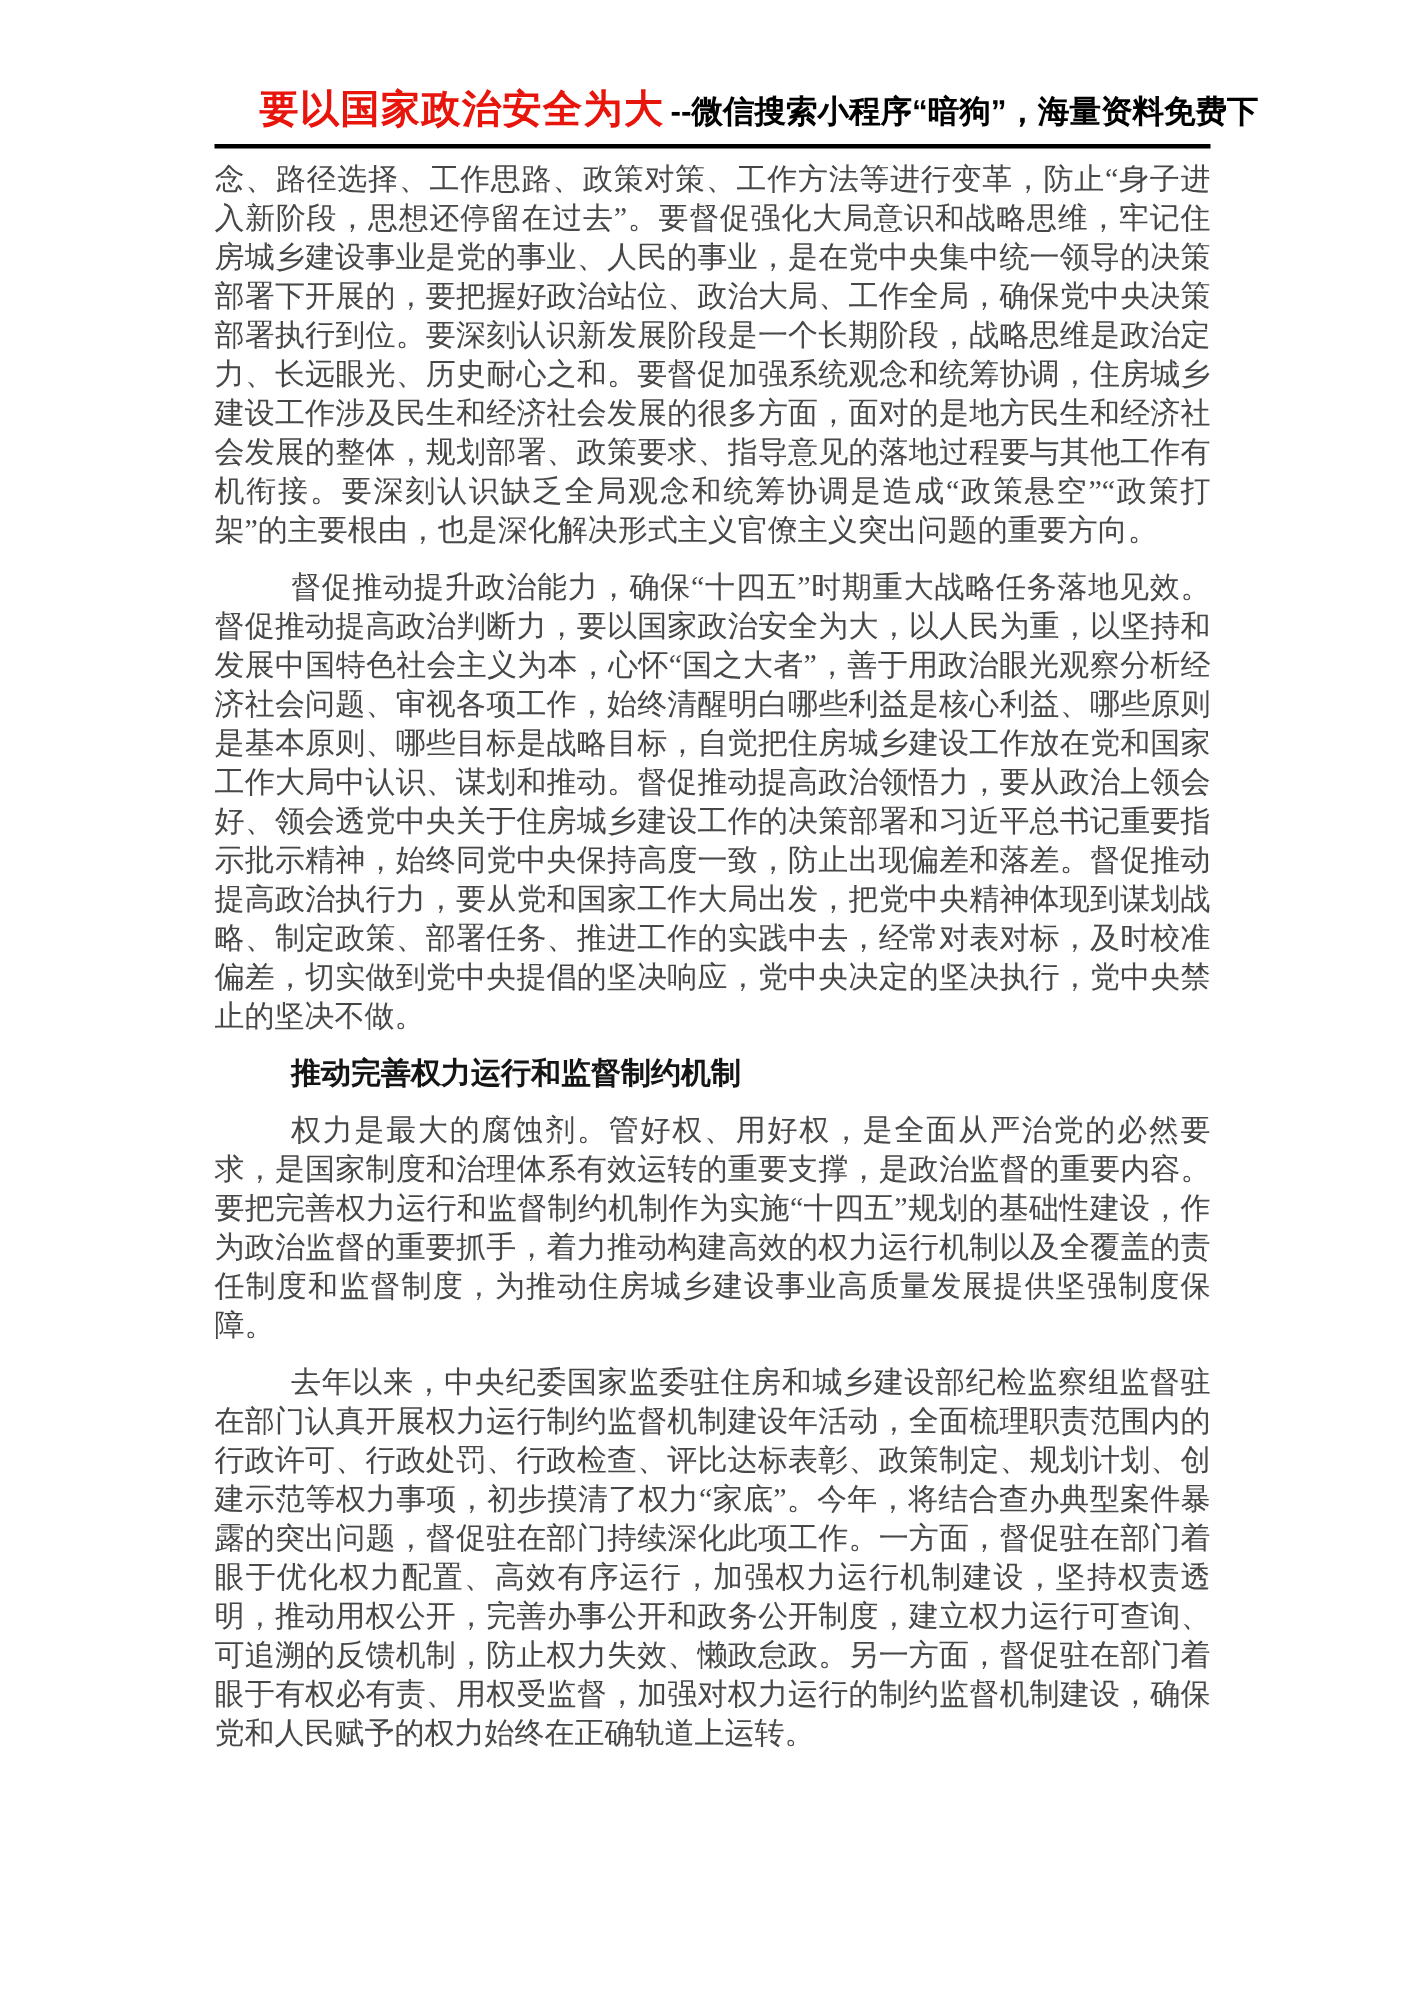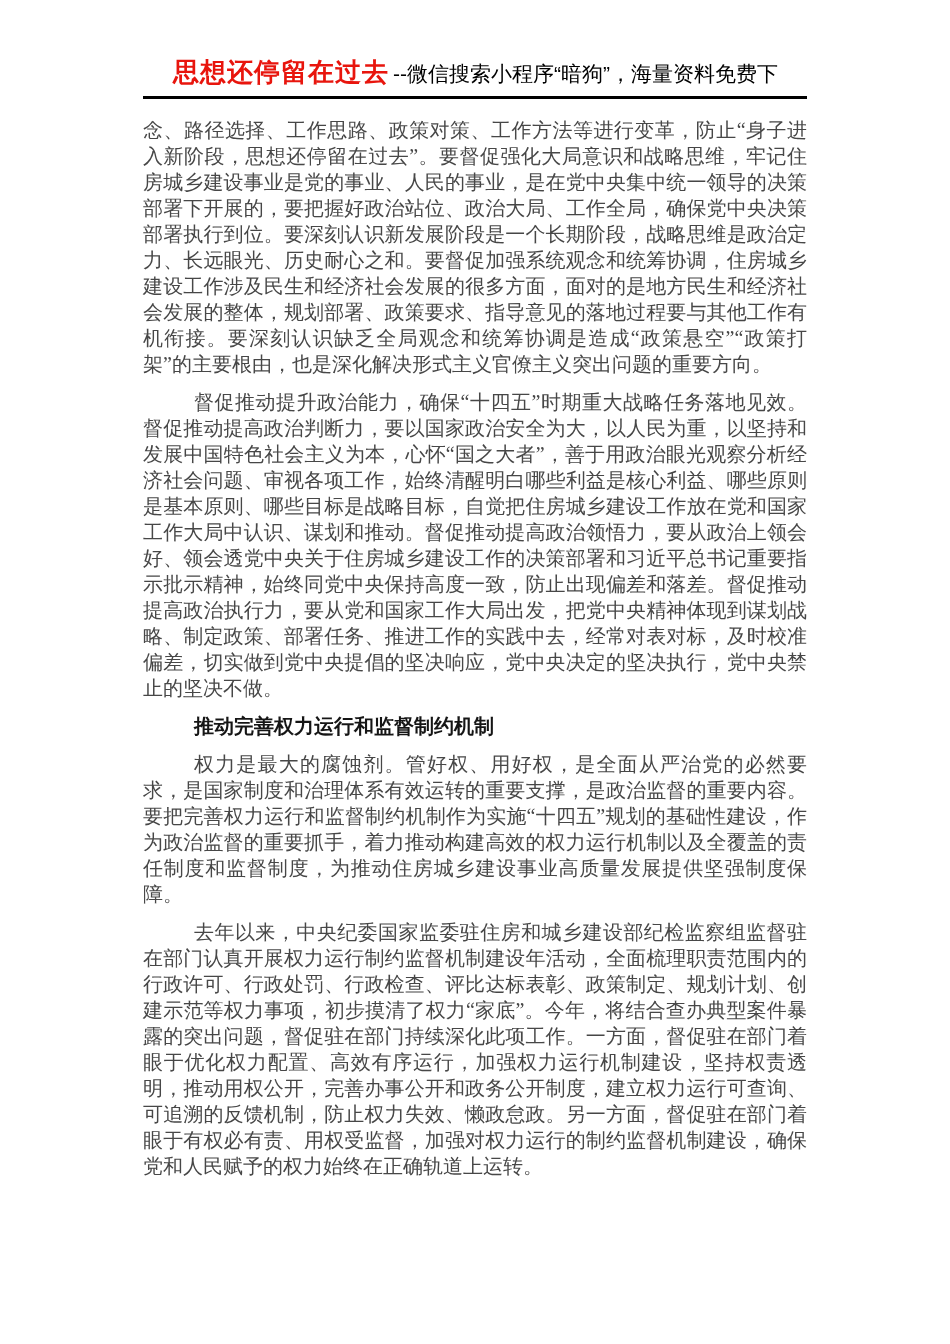--- a/index.html
+++ b/index.html
@@ -33,36 +33,35 @@
     font-family: "Liberation Sans", "DejaVu Sans", sans-serif;
     font-weight: bold;
     font-size: 26px;
     line-height: 1.15;
     color: #e8150d;
     margin-left: 30px;
     letter-spacing: 1px;
   }
   .tagline {
     font-family: "Liberation Sans", "DejaVu Sans", sans-serif;
-    font-weight: normal;
+    font-weight: bold;
     font-size: 21px;
     line-height: 1.15;
     color: #000000;
     margin-left: 4px;
     text-align: right;
   }
   
   .article {
     padding-top: 8px;
     color: #474747;
     font-size: 20px;
     line-height: 26px;
     text-align: justify;
     text-justify: inter-ideograph;
-    margin-top: 10px;
   }
   .article p {
     margin: 0 0 12px 0;
   }
   .para-indent {
     text-indent: 2.55em;
   }
   .para-continuation {
     text-indent: 0;
   }
@@ -72,21 +71,21 @@
     color: #151515;
     text-indent: 2.55em;
   }
 </style>
 </head>
 <body>
 
 <div class="page">
 
   <div class="doc-header">
-    <span class="brand">思想还停留在过去</span>
+    <span class="brand">要以国家政治安全为大</span>
     <span class="tagline">--微信搜索小程序“暗狗”，海量资料免费下</span>
   </div>
 
   <div class="article">
     <p class="para-continuation">念、路径选择、工作思路、政策对策、工作方法等进行变革，防止“身子进入新阶段，思想还停留在过去”。要督促强化大局意识和战略思维，牢记住房城乡建设事业是党的事业、人民的事业，是在党中央集中统一领导的决策部署下开展的，要把握好政治站位、政治大局、工作全局，确保党中央决策部署执行到位。要深刻认识新发展阶段是一个长期阶段，战略思维是政治定力、长远眼光、历史耐心之和。要督促加强系统观念和统筹协调，住房城乡建设工作涉及民生和经济社会发展的很多方面，面对的是地方民生和经济社会发展的整体，规划部署、政策要求、指导意见的落地过程要与其他工作有机衔接。要深刻认识缺乏全局观念和统筹协调是造成“政策悬空”“政策打架”的主要根由，也是深化解决形式主义官僚主义突出问题的重要方向。</p>
     <p class="para-indent">督促推动提升政治能力，确保“十四五”时期重大战略任务落地见效。督促推动提高政治判断力，要以国家政治安全为大，以人民为重，以坚持和发展中国特色社会主义为本，心怀“国之大者”，善于用政治眼光观察分析经济社会问题、审视各项工作，始终清醒明白哪些利益是核心利益、哪些原则是基本原则、哪些目标是战略目标，自觉把住房城乡建设工作放在党和国家工作大局中认识、谋划和推动。督促推动提高政治领悟力，要从政治上领会好、领会透党中央关于住房城乡建设工作的决策部署和习近平总书记重要指示批示精神，始终同党中央保持高度一致，防止出现偏差和落差。督促推动提高政治执行力，要从党和国家工作大局出发，把党中央精神体现到谋划战略、制定政策、部署任务、推进工作的实践中去，经常对表对标，及时校准偏差，切实做到党中央提倡的坚决响应，党中央决定的坚决执行，党中央禁止的坚决不做。</p>
     <p class="section-heading">推动完善权力运行和监督制约机制</p>
     <p class="para-indent">权力是最大的腐蚀剂。管好权、用好权，是全面从严治党的必然要求，是国家制度和治理体系有效运转的重要支撑，是政治监督的重要内容。要把完善权力运行和监督制约机制作为实施“十四五”规划的基础性建设，作为政治监督的重要抓手，着力推动构建高效的权力运行机制以及全覆盖的责任制度和监督制度，为推动住房城乡建设事业高质量发展提供坚强制度保障。</p>
     <p class="para-indent">去年以来，中央纪委国家监委驻住房和城乡建设部纪检监察组监督驻在部门认真开展权力运行制约监督机制建设年活动，全面梳理职责范围内的行政许可、行政处罚、行政检查、评比达标表彰、政策制定、规划计划、创建示范等权力事项，初步摸清了权力“家底”。今年，将结合查办典型案件暴露的突出问题，督促驻在部门持续深化此项工作。一方面，督促驻在部门着眼于优化权力配置、高效有序运行，加强权力运行机制建设，坚持权责透明，推动用权公开，完善办事公开和政务公开制度，建立权力运行可查询、可追溯的反馈机制，防止权力失效、懒政怠政。另一方面，督促驻在部门着眼于有权必有责、用权受监督，加强对权力运行的制约监督机制建设，确保党和人民赋予的权力始终在正确轨道上运转。</p>
   </div>

